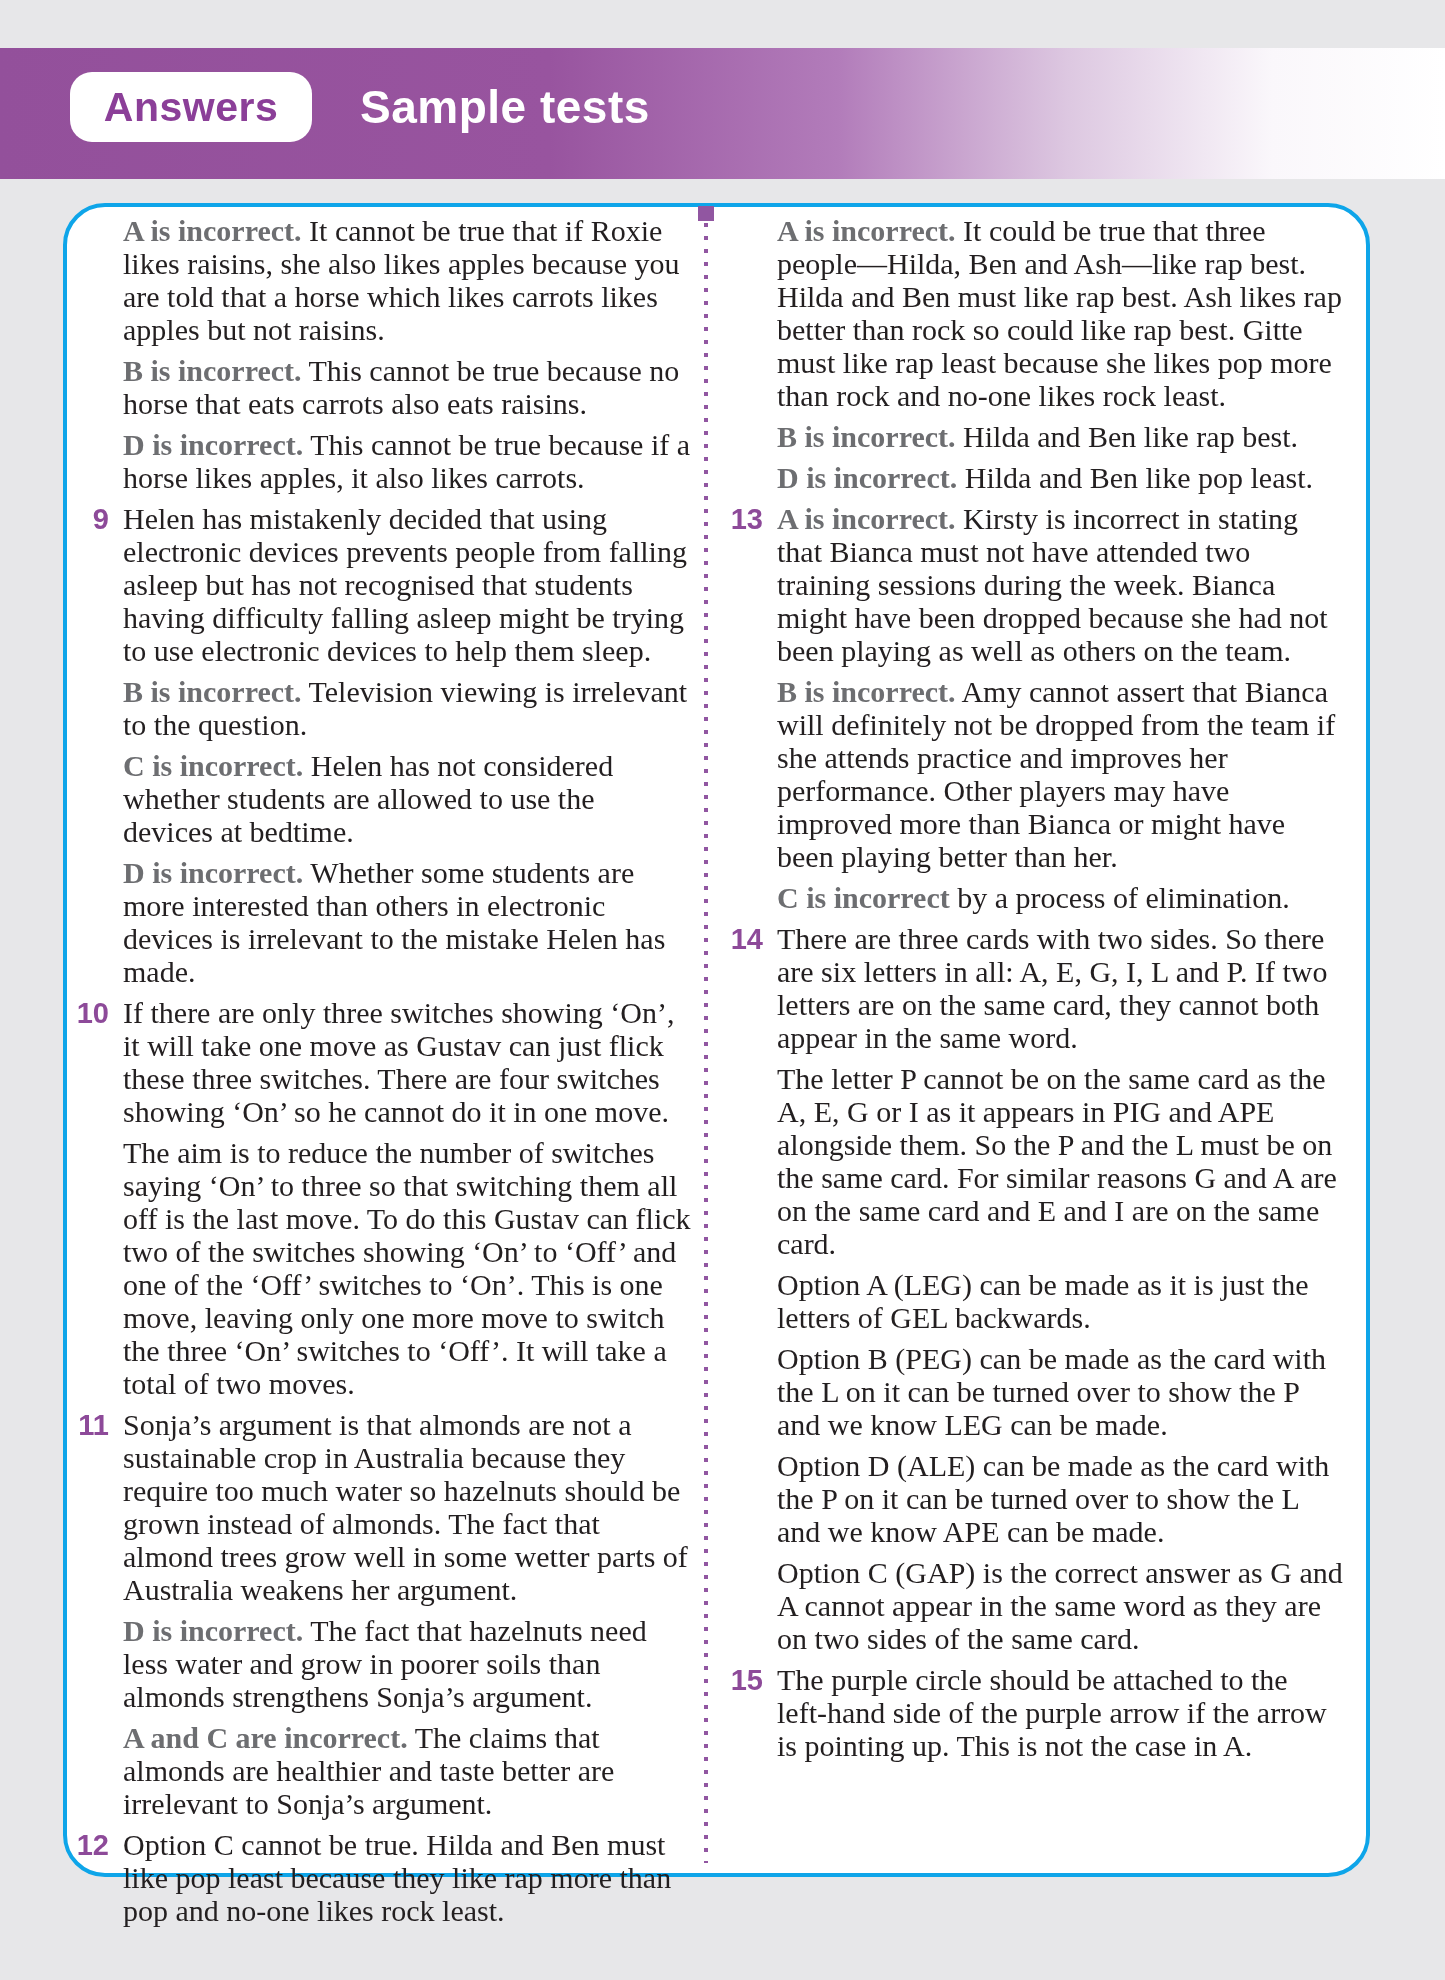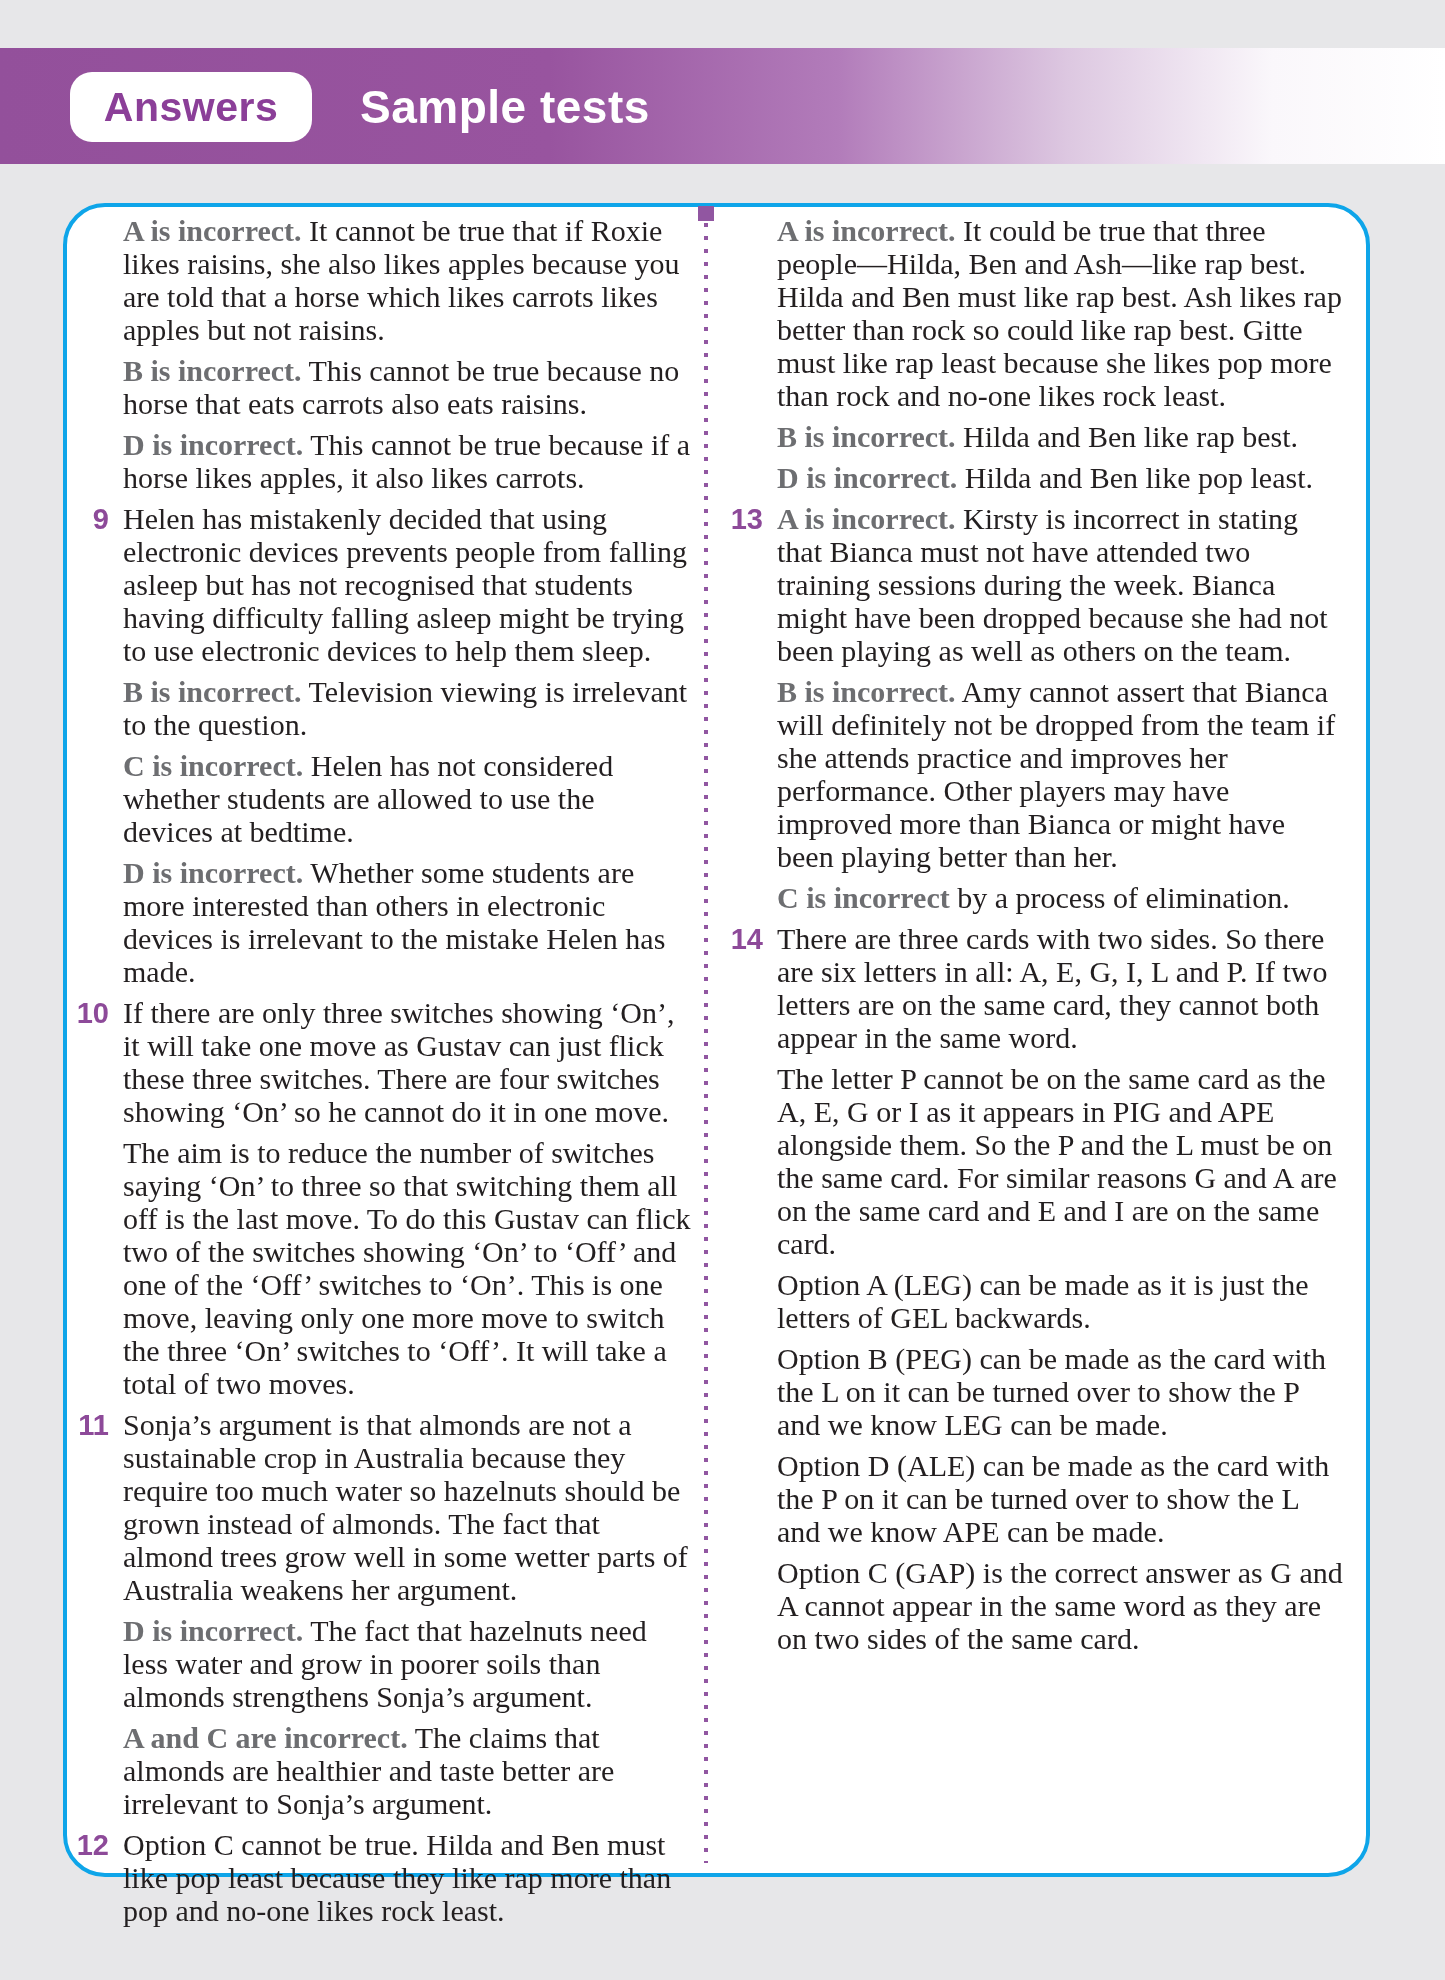--- a/index.html
+++ b/index.html
@@ -6,21 +6,21 @@
   body{background:#cfcfd2;}
   .page{
     position:relative;
     width:1445px;height:1980px;
     background:#e7e7e9;
     overflow:hidden;
     font-family:"Liberation Serif", serif;
   }
   
   .band{
-    position:absolute;left:0;top:48px;width:1445px;height:116px;
+    position:absolute;left:0;top:48px;width:1445px;height:131px;
     background:linear-gradient(90deg,#93509b 0%,#98549f 38%,#b27cba 58%,#ddc8e1 74%,#faf7fb 88%,#ffffff 100%);
   }
   .badge{
     position:absolute;left:70px;top:24px;width:242px;height:70px;
     background:#ffffff;border-radius:22px;
     display:flex;align-items:center;justify-content:center;
   }
   .badge-label{
     font-family:"Liberation Sans", sans-serif;
     font-weight:bold;font-size:41px;color:#8b3f98;letter-spacing:0.5px;
@@ -163,17 +163,23 @@
           <div class="num">14</div>
           <div class="item-body">
             <p>There are three cards with two sides. So there are six letters in all: A, E, G, I, L and P. If two letters are on the same card, they cannot both appear in the same word.</p>
             <p>The letter P cannot be on the same card as the A, E, G or I as it appears in PIG and APE alongside them. So the P and the L must be on the same card. For similar reasons G and A are on the same card and E and I are on the same card.</p>
             <p>Option A (LEG) can be made as it is just the letters of GEL backwards.</p>
             <p>Option B (PEG) can be made as the card with the L on it can be turned over to show the P and we know LEG can be made.</p>
             <p>Option D (ALE) can be made as the card with the P on it can be turned over to show the L and we know APE can be made.</p>
             <p>Option C (GAP) is the correct answer as G and A cannot appear in the same word as they are on two sides of the same card.</p>
           </div>
         </div>
+        <div class="item">
+          <div class="num">15</div>
+          <div class="item-body">
+            <p>The purple circle should be attached to the left-hand side of the purple arrow if the arrow is pointing up. This is not the case in A.</p>
+          </div>
+        </div>
       </div>
   </div>
 
 
 </div>
 
 </body></html>

